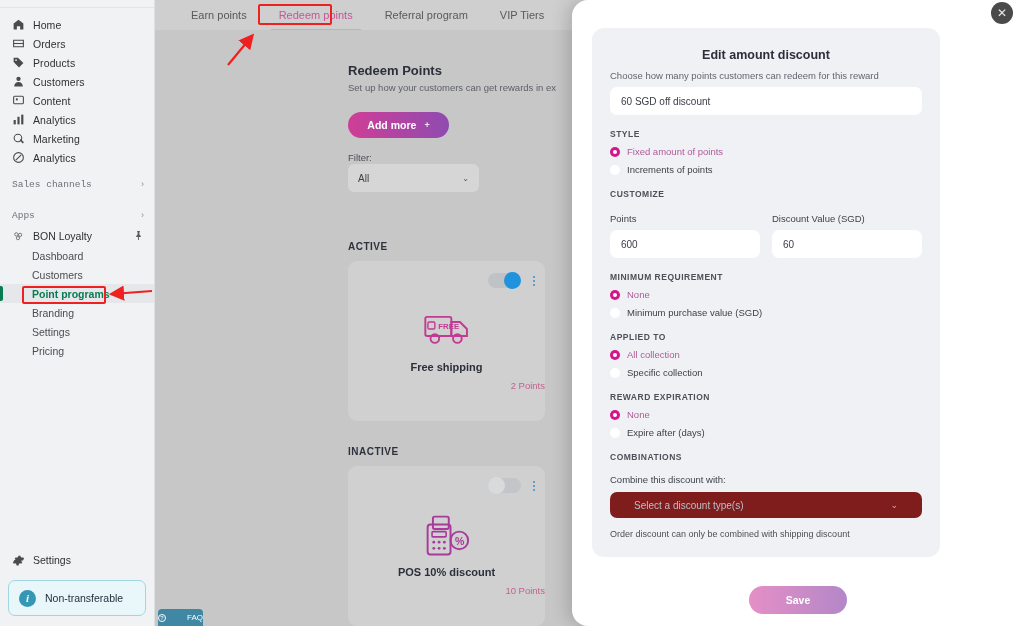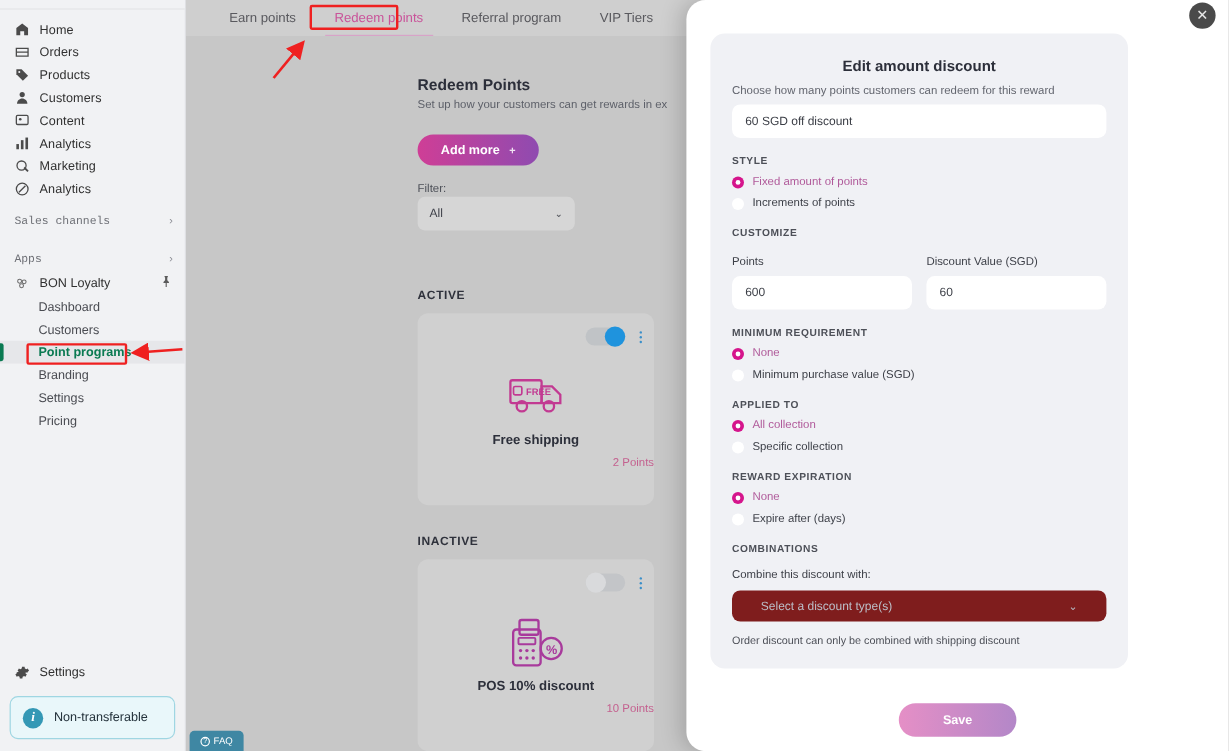--- a/index.html
+++ b/index.html
@@ -134,21 +134,21 @@
   .kebab { display:flex; flex-direction:column; gap:2px; }
   .kebab i { width:2px; height:2px; background:#3b8fc9; border-radius:50%; display:block; }
 
   .card-ico { position:absolute; left:0; right:0; top:48px; display:flex; justify-content:center; }
   .card-name { position:absolute; left:0; right:0; top:100px; text-align:center; font-size:11px; font-weight:bold; color:#2c2f3a; }
   .card-pts { position:absolute; left:0; right:0; top:119px; text-align:right; font-size:9.5px; color:#c4618f; }
 
   .faq {
     position:absolute; left:3px; bottom:0; width:45px; height:17px;
     background:#3f87a3; color:#fff; font-size:8px;
-    border-radius:4px 4px 0 0; display:flex; align-items:center; justify-content:center; gap:3px;
+    border-radius:4px 4px 0 0; display:flex; align-items:center; justify-content:space-between; gap:3px;
   }
   .faq .q { width:8px;height:8px;border:1px solid #fff;border-radius:50%;font-size:6px;display:flex;align-items:center;justify-content:center;}
 
   
   .modal {
     position:absolute; right:0; top:0;
     width:452px; height:626px;
     background:#fff;
     border-radius:16px 0 0 16px;
     box-shadow: -4px 0 18px rgba(0,0,0,.18);

